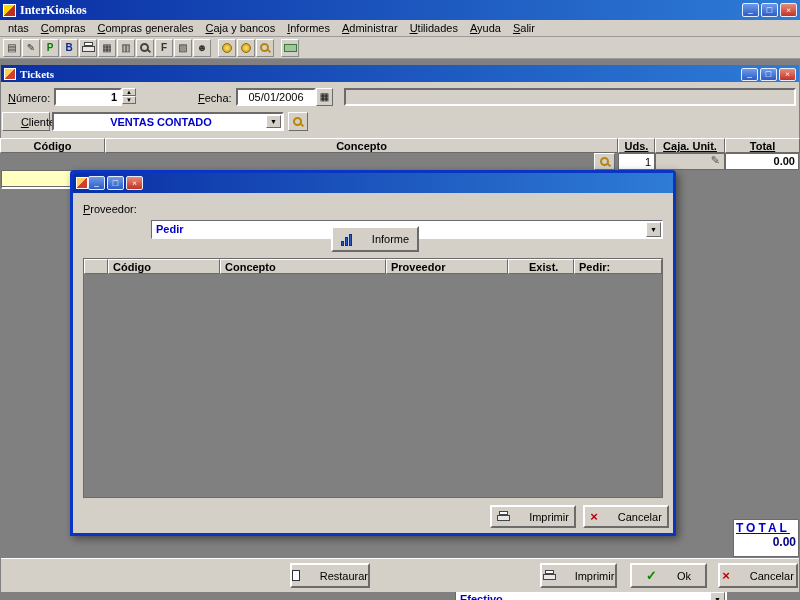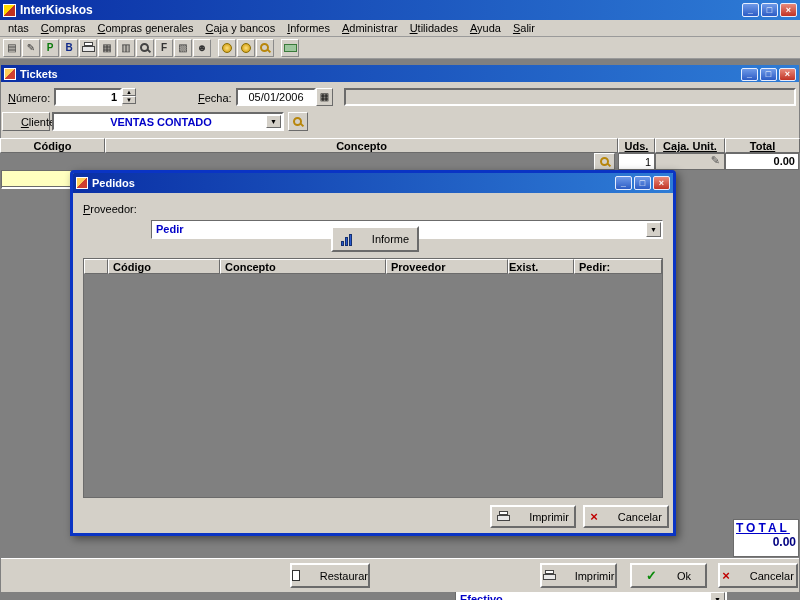--- a/index.html
+++ b/index.html
@@ -13,21 +13,21 @@
 
   
   .raised { background:#d4d0c8; border:2px solid; border-color:#ffffff #6b6b6b #6b6b6b #ffffff;gap:15px; }
   .raised1 { background:#d4d0c8; border:1px solid; border-color:#ffffff #6b6b6b #6b6b6b #ffffff; }
   .inset { background:#ffffff; border:2px solid; border-color:#6b6b6b #ffffff #ffffff #6b6b6b; }
   .inset-gray { background:#d4d0c8; border:2px solid; border-color:#6b6b6b #ffffff #ffffff #6b6b6b; }
 
   
   .titlebar {
     background:linear-gradient(90deg,#0a2fa5,#2e7cd6);
-    color:#fff; display:flex; align-items:center; padding:0 3px;
+    color:#fff; display:flex; align-items:center; padding:0 3px;font-family:Liberation Serif, serif;
   }
   .titlebar .cap-title { font-weight:bold; font-size:12px; margin-left:4px; flex:1;
     white-space:nowrap; overflow:hidden; }
   .cap-btns { display:flex; gap:2px; align-items:center; }
   .cbtn {
     width:17px; height:14px; font-size:9px; line-height:12px; text-align:center;
     color:#fff; border:1px solid #e6eeff; border-radius:2px; cursor:default;
     background:linear-gradient(#6f9ae8,#2c5cc5); font-weight:bold;
   }
   .cbtn.red { background:linear-gradient(#e88a7a,#c13325); }
@@ -245,21 +245,20 @@
   <span>Ok</span>
 </div>
 <div class="abs raised btn" style="left:718px;top:563px;width:80px;height:25px;">
   <span class="glyph-x">×</span>
   <span>Cancelar</span>
 </div>
 
 <div class="abs dialog">
   <div class="titlebar">
     <span class="dlg-icon"></span>
-    <span class="cap-title" style="font-size:11px;">Pedidos</span>
     <span class="cap-btns">
       <span class="cbtn">_</span>
       <span class="cbtn">□</span>
       <span class="cbtn red">×</span>
     </span>
   </div>
 
   <span class="abs ak" style="left:10px;top:30px;">Proveedor:</span>
   <div class="abs inset combo" style="left:78px;top:27px;width:512px;height:19px;border-width:1px;">
     <span class="blue-text">Pedir</span>
@@ -274,21 +273,21 @@
       </span>
     <span>Informe</span>
   </div>
 
   <div class="abs" style="left:10px;top:85px;width:580px;height:240px;border:1px solid #6b6b6b;background:#808080;">
     <div style="display:flex;">
       <div class="gh" style="width:24px;"></div>
       <div class="gh" style="width:112px;text-align:left;padding-left:4px;">Código</div>
       <div class="gh" style="width:166px;text-align:left;padding-left:4px;">Concepto</div>
       <div class="gh" style="width:122px;text-align:left;padding-left:4px;">Proveedor</div>
-      <div class="gh" style="width:66px;text-align:left;padding-left:0;">Exist.</div>
+      <div class="gh" style="width:66px;text-align:left;padding-left:20px;">Exist.</div>
       <div class="gh" style="width:88px;text-align:left;padding-left:4px;">Pedir:</div>
     </div>
   </div>
 
   <div class="abs raised btn" style="left:417px;top:332px;width:86px;height:23px;">
     <span class="printer-ico">
         <span class="p-top"></span>
         <span class="p-body"></span>
       </span>
     <span>Imprimir</span>

